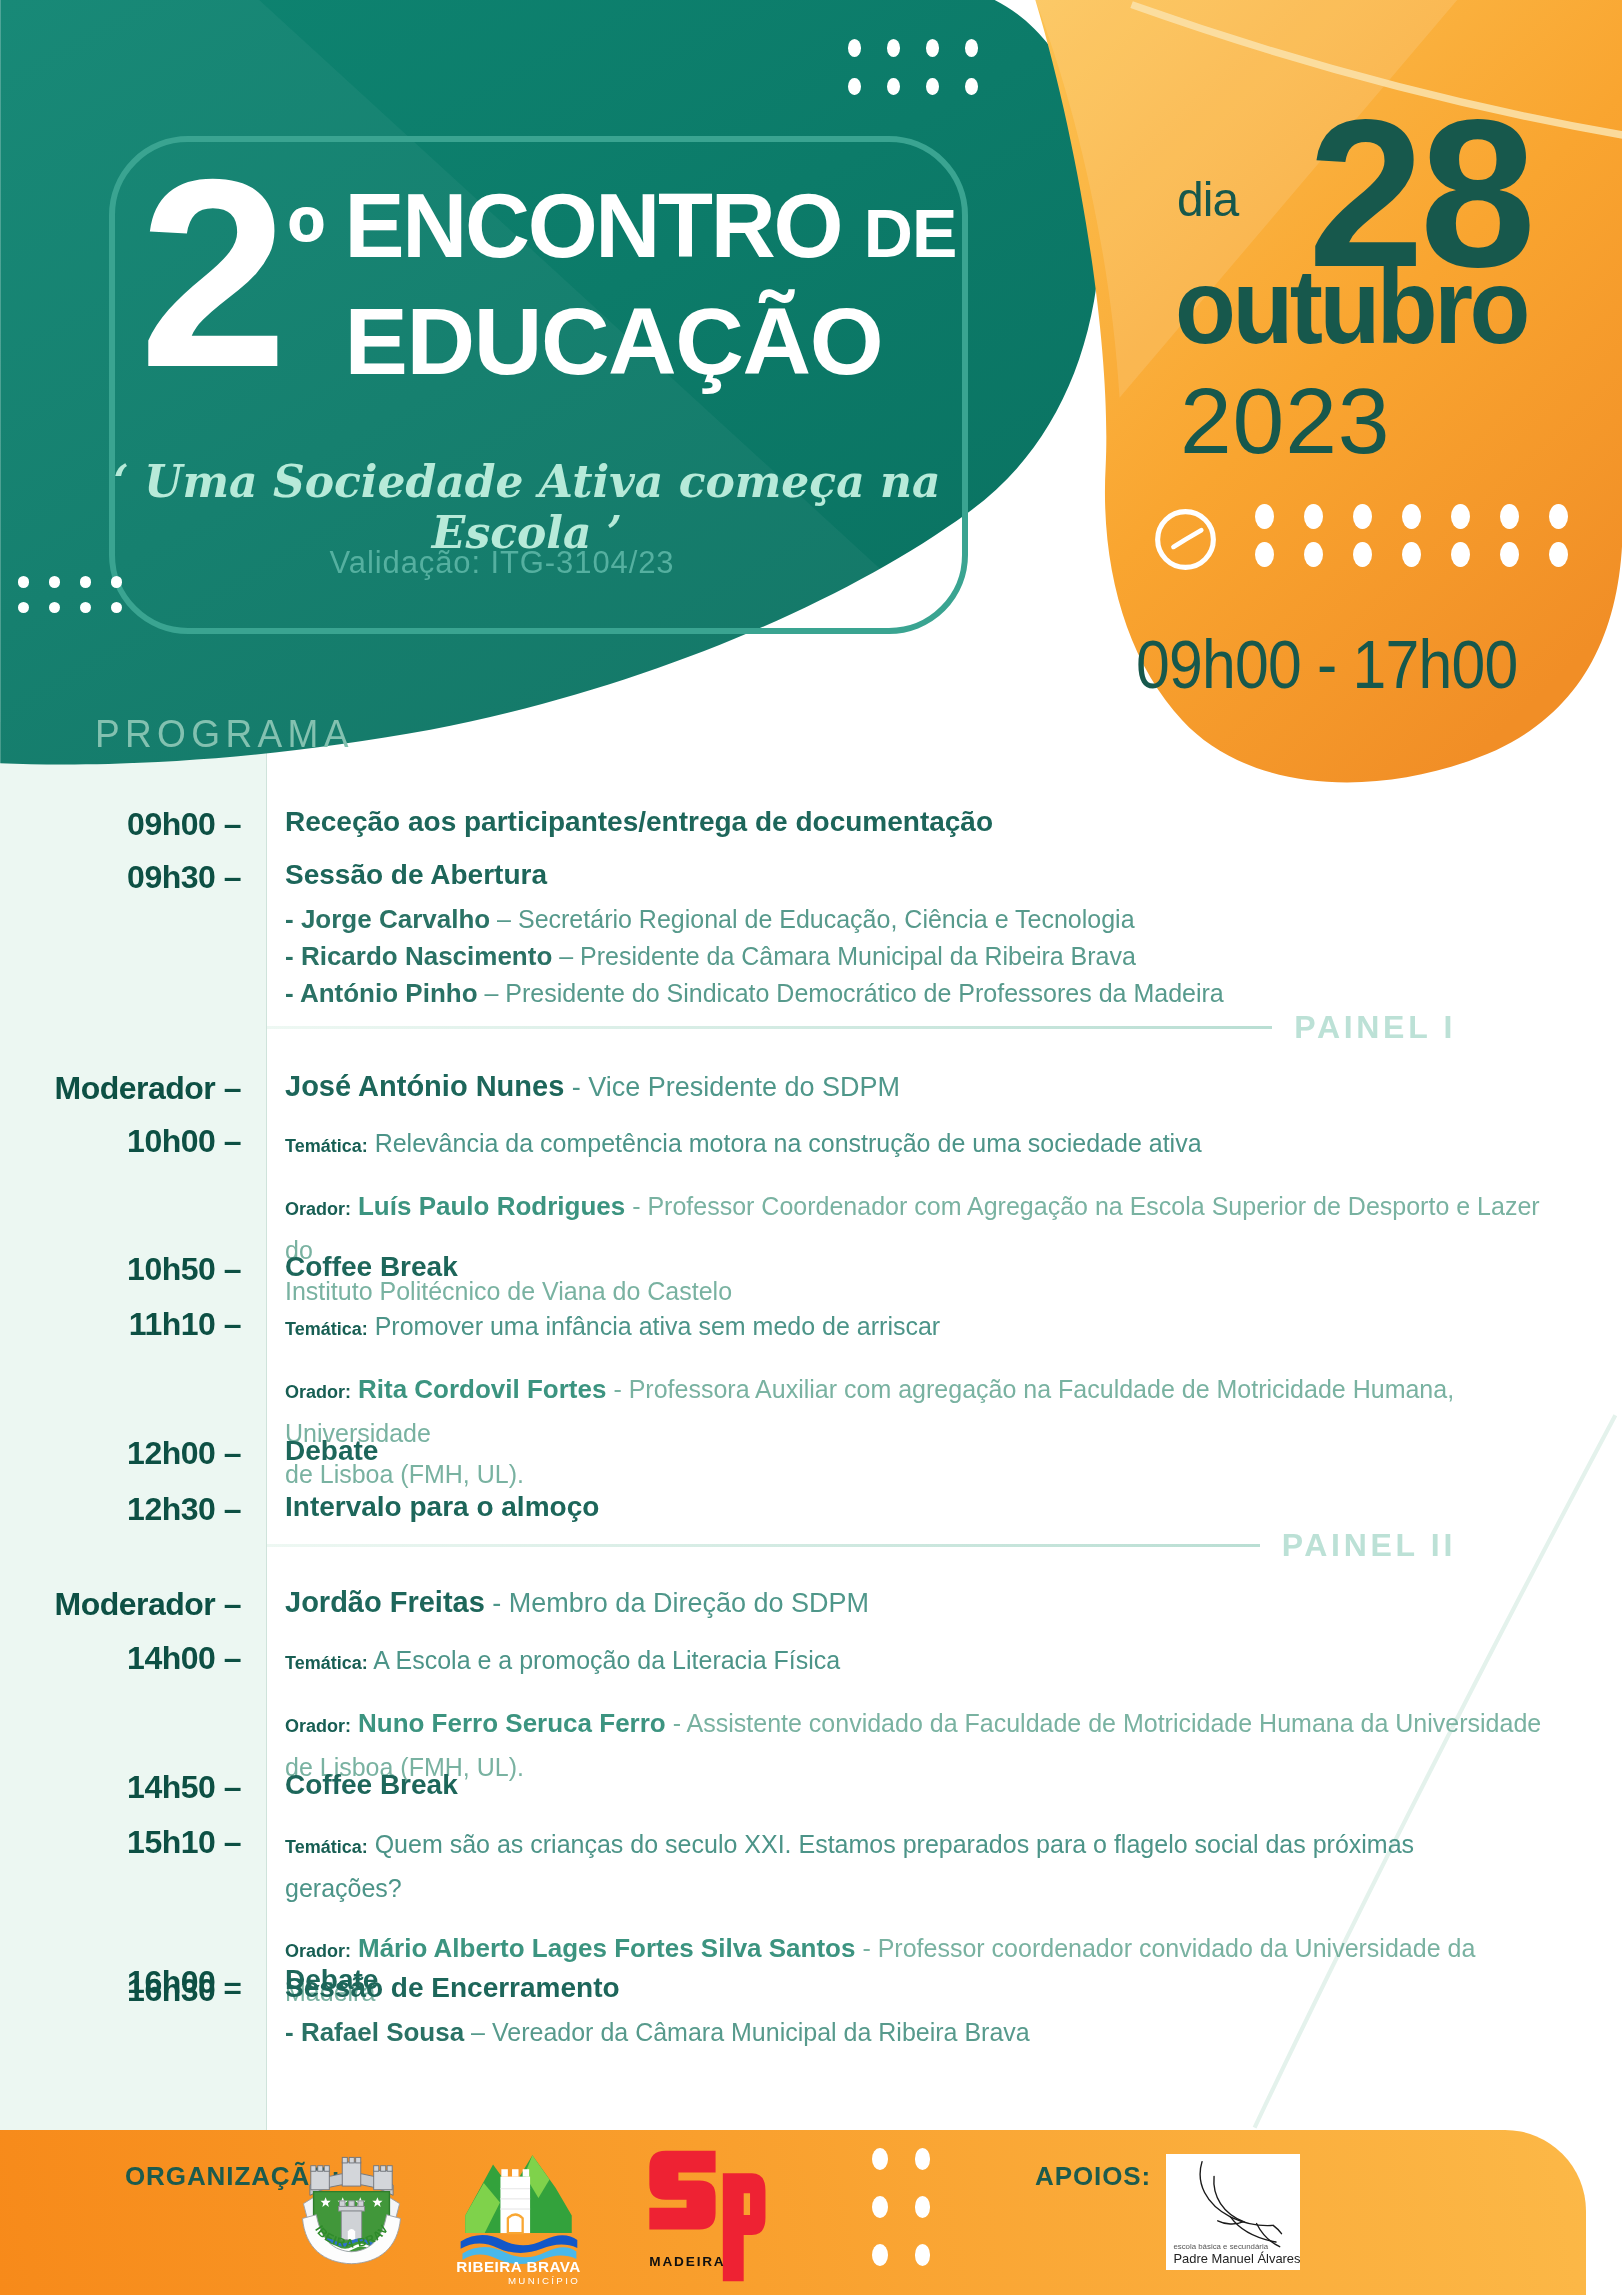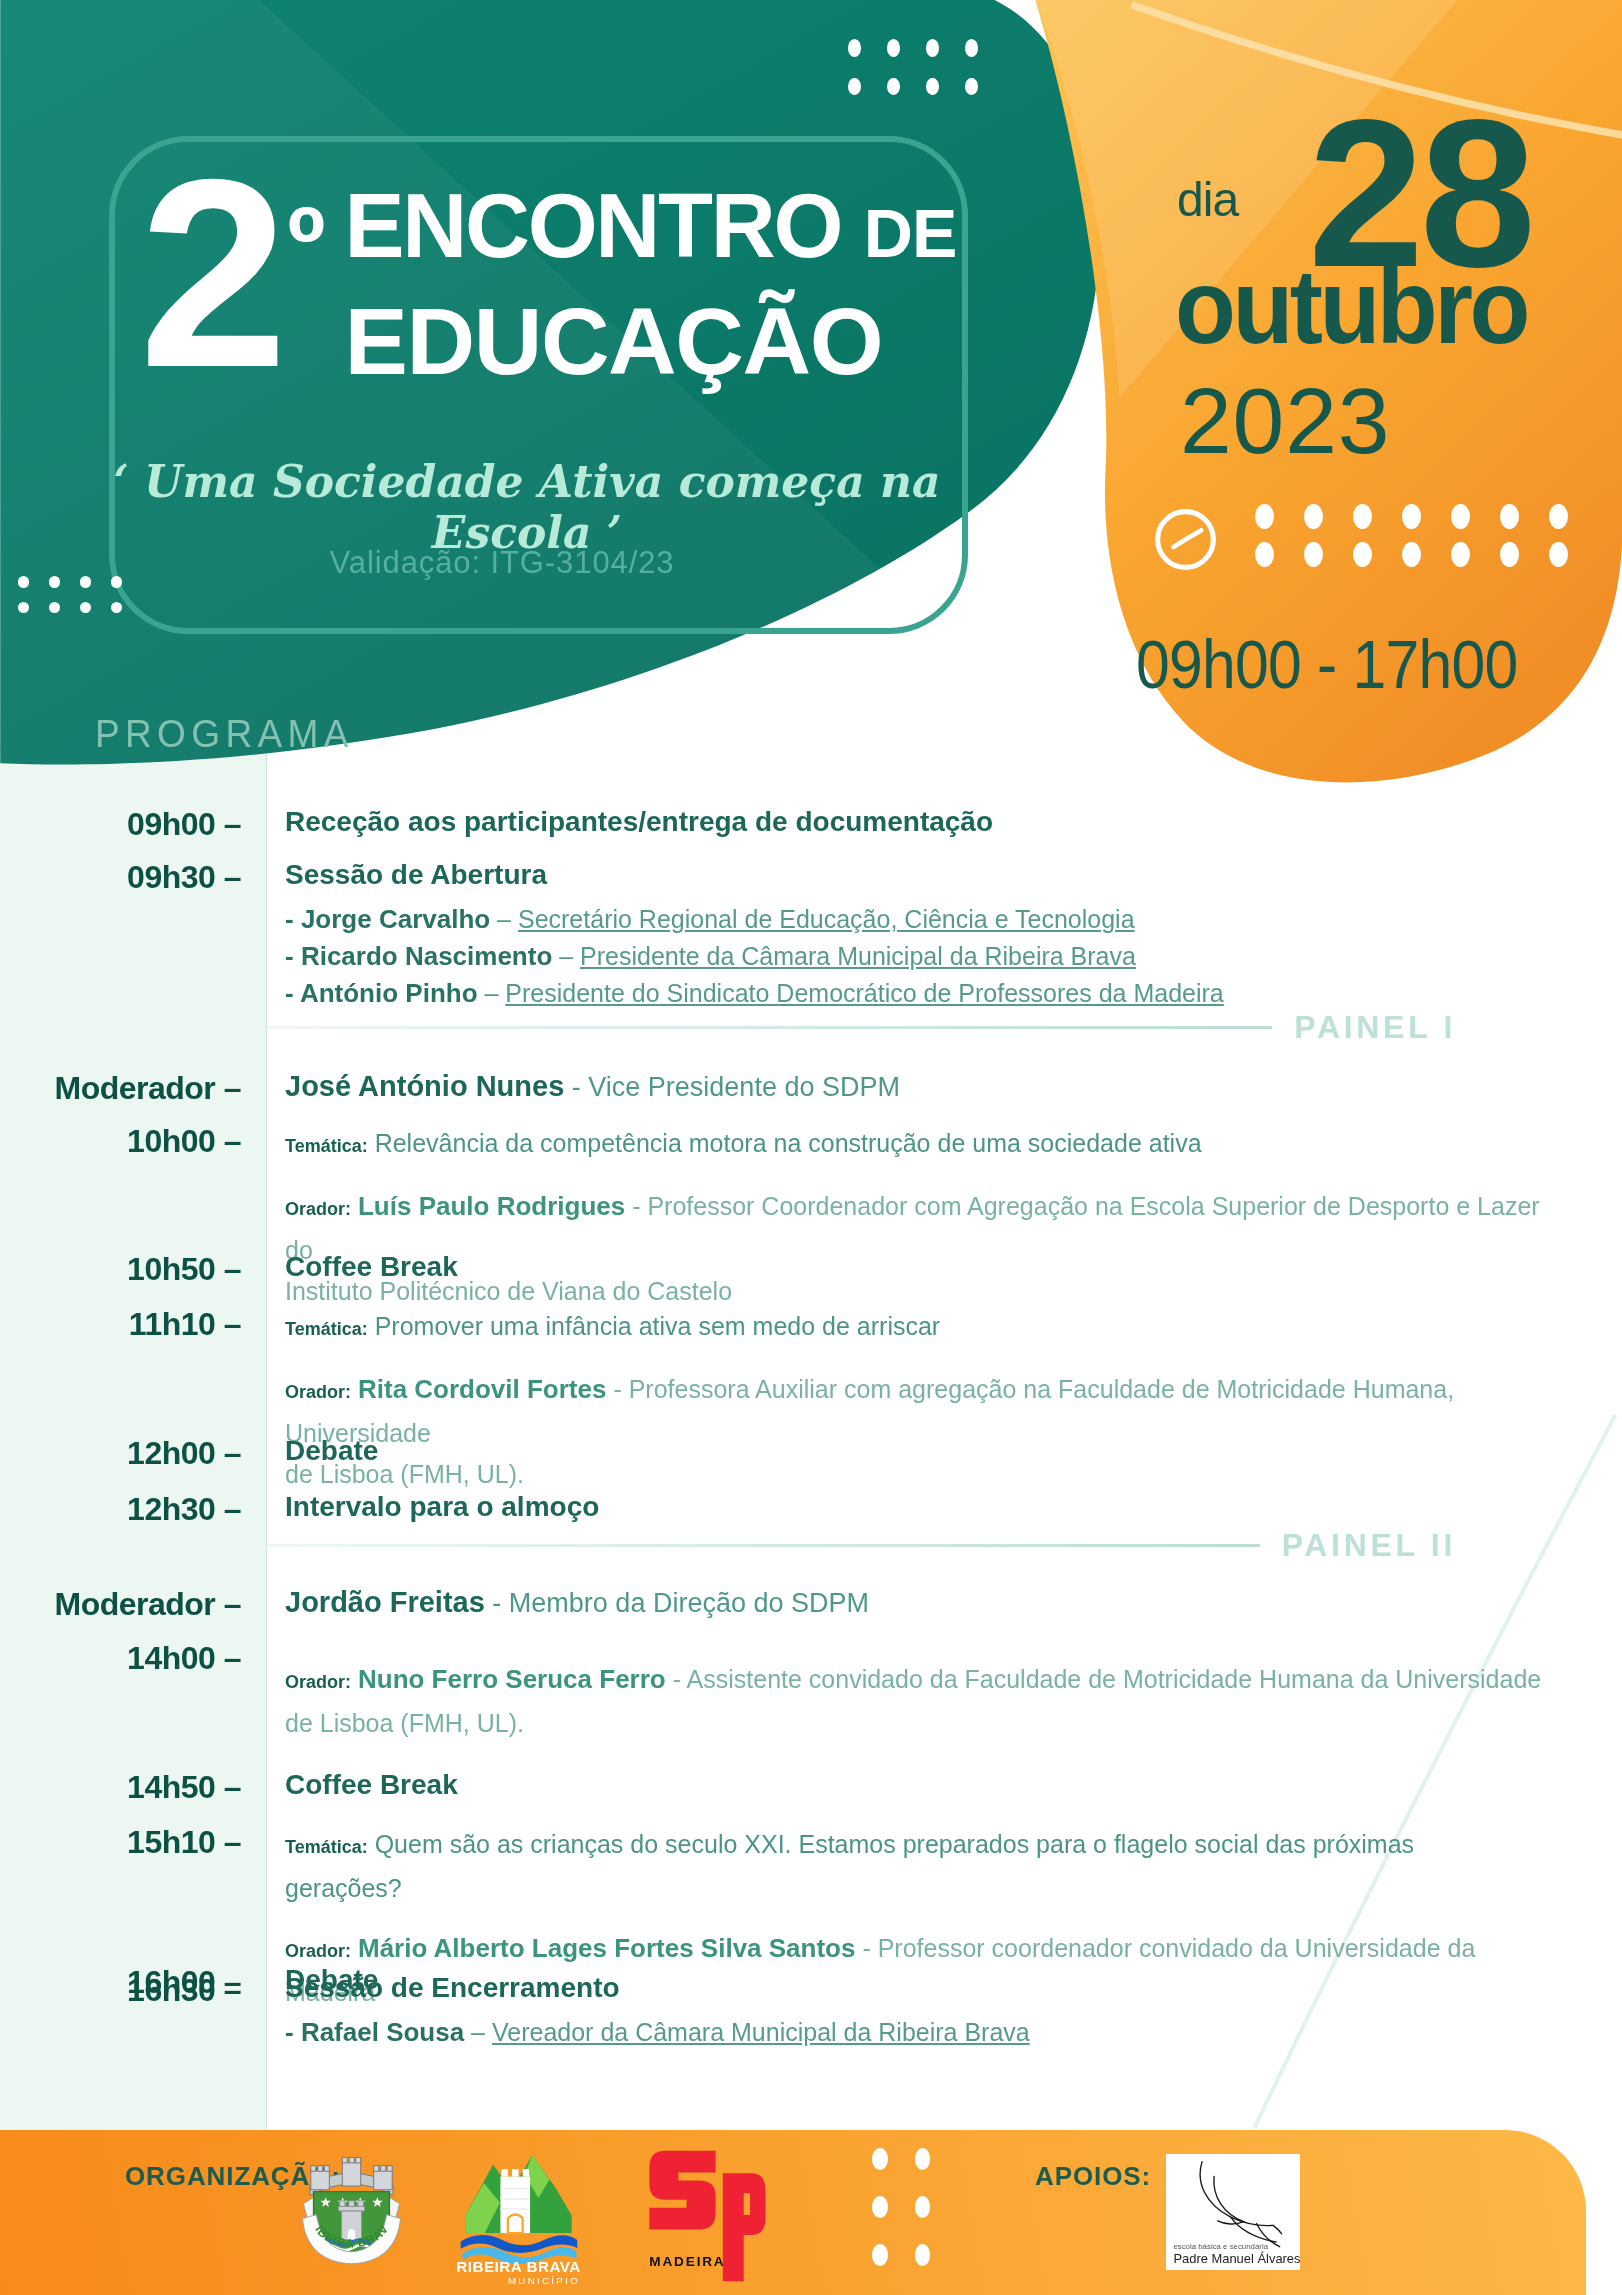--- a/index.html
+++ b/index.html
@@ -49,21 +49,21 @@
 
   
   .row{position:absolute;left:0;width:1601px;display:flex;align-items:flex-start;}
   .time{flex:0 0 241px;text-align:right;font-weight:bold;font-size:32px;color:#0d5044;letter-spacing:-0.5px;line-height:1.15;}
   .content{margin-left:44px;width:1277px;}
   .ctitle{font-size:28px;font-weight:bold;color:#1d665a;line-height:1.15;}
   .people{margin-top:10.2px;}
   .pline{line-height:37px;font-size:25px;}
   .pname{font-weight:bold;color:#2a7265;font-size:26px;}
   .psep{color:#579a8c;}
-  .prole{color:#579a8c;text-decoration:underline;}
+  .prole{color:#579a8c;}
   .mname{font-weight:bold;color:#1d665a;font-size:29px;}
   .msep{color:#4f978a;font-size:27px;}
   .mrole{color:#4f978a;font-size:27px;}
   .talk .tl{line-height:41px;font-size:25px;}
   .talk .ol{line-height:41px;font-size:25px;margin-top:19px;}
   .blabel{font-weight:bold;color:#175e53;font-size:18px;}
   .tdesc{color:#4c9488;}
   .oname{font-weight:bold;color:#3c9480;font-size:26px;}
   .osep{color:#79b2a1;}
   .odesc{color:#79b2a1;}
@@ -236,20 +236,21 @@
 </div>
 
 <div class="row" style="top:1586px">
   <div class="time">Moderador –</div>
   <div class="content"><span class="mname">Jordão Freitas</span><span class="msep"> - </span><span class="mrole">Membro da Direção do SDPM</span></div>
 </div>
 
 <div class="row" style="top:1640px">
   <div class="time">14h00 –</div>
   <div class="content talk">
+    <div class="tl"><span class="blabel">Temática:</span> <span class="tdesc pre">A Escola e a promoção da Literacia Física</span></div>
     <div class="ol"><span class="blabel">Orador:</span> <span class="oname">Nuno Ferro Seruca Ferro</span><span class="osep"> - </span><span class="odesc pre">Assistente convidado da Faculdade de Motricidade Humana da Universidade
 de Lisboa (FMH, UL).</span></div>
   </div>
 </div>
 
 <div class="row" style="top:1769px">
   <div class="time">14h50 –</div>
   <div class="content"><span class="ctitle">Coffee Break</span></div>
 </div>
 

